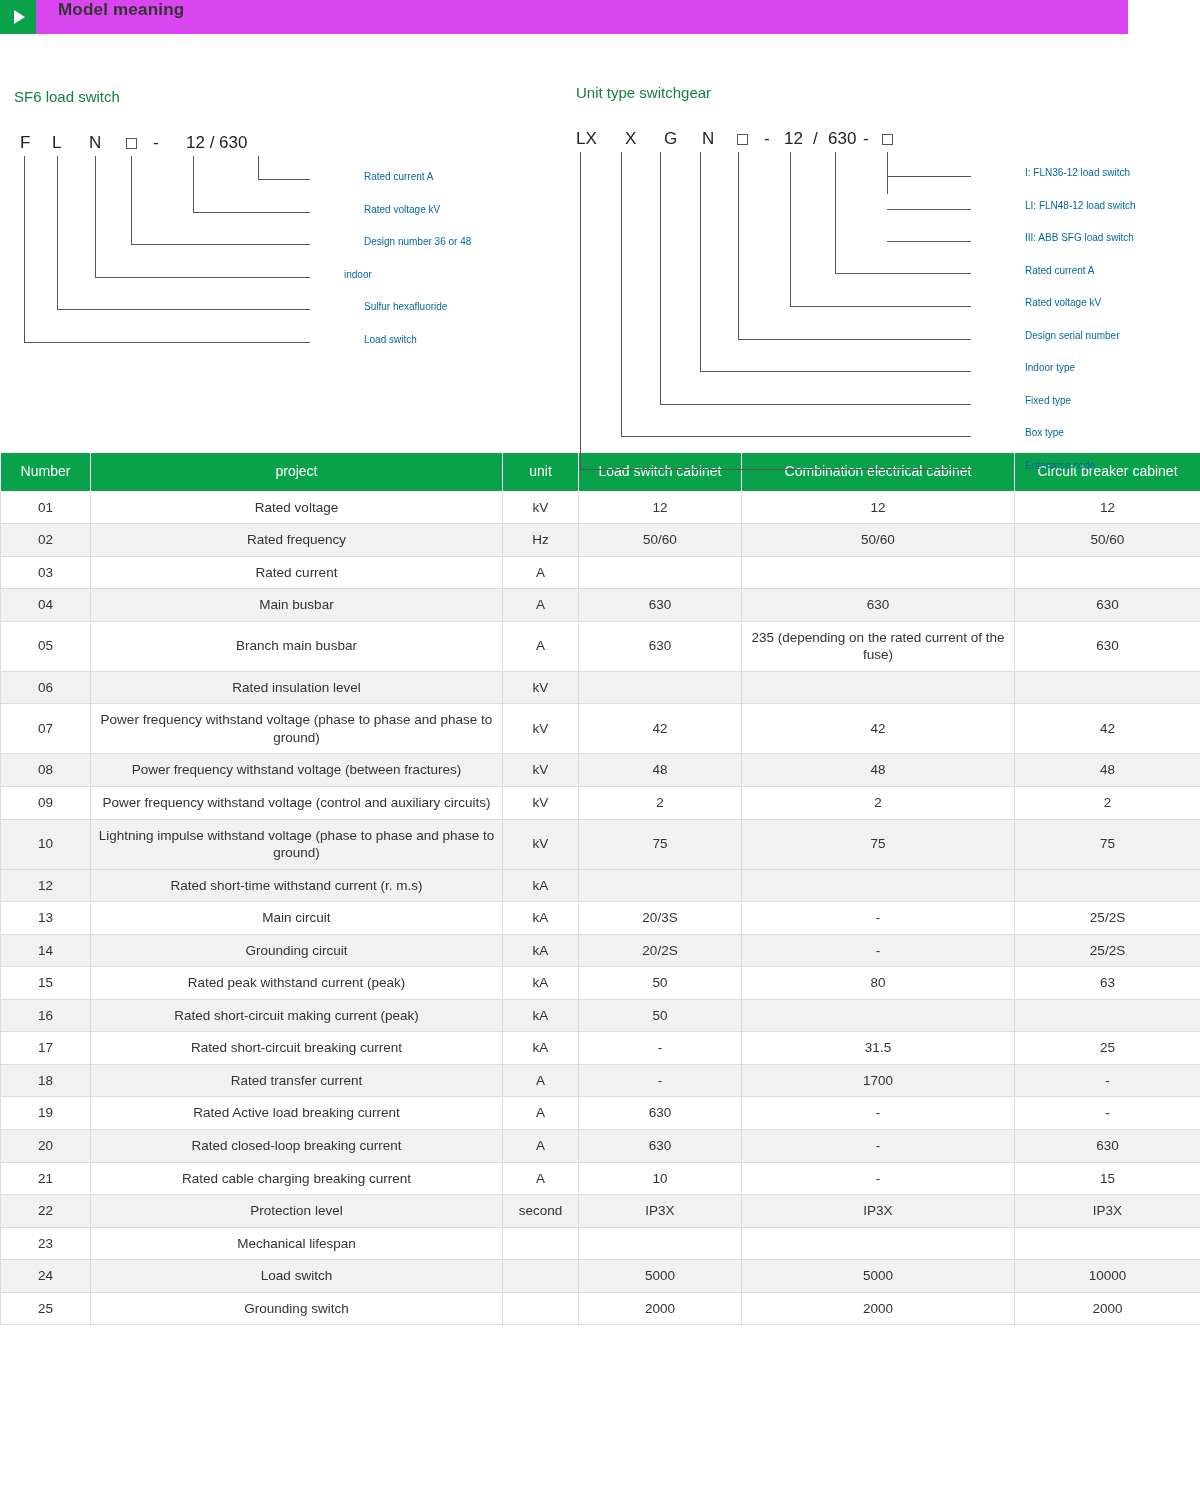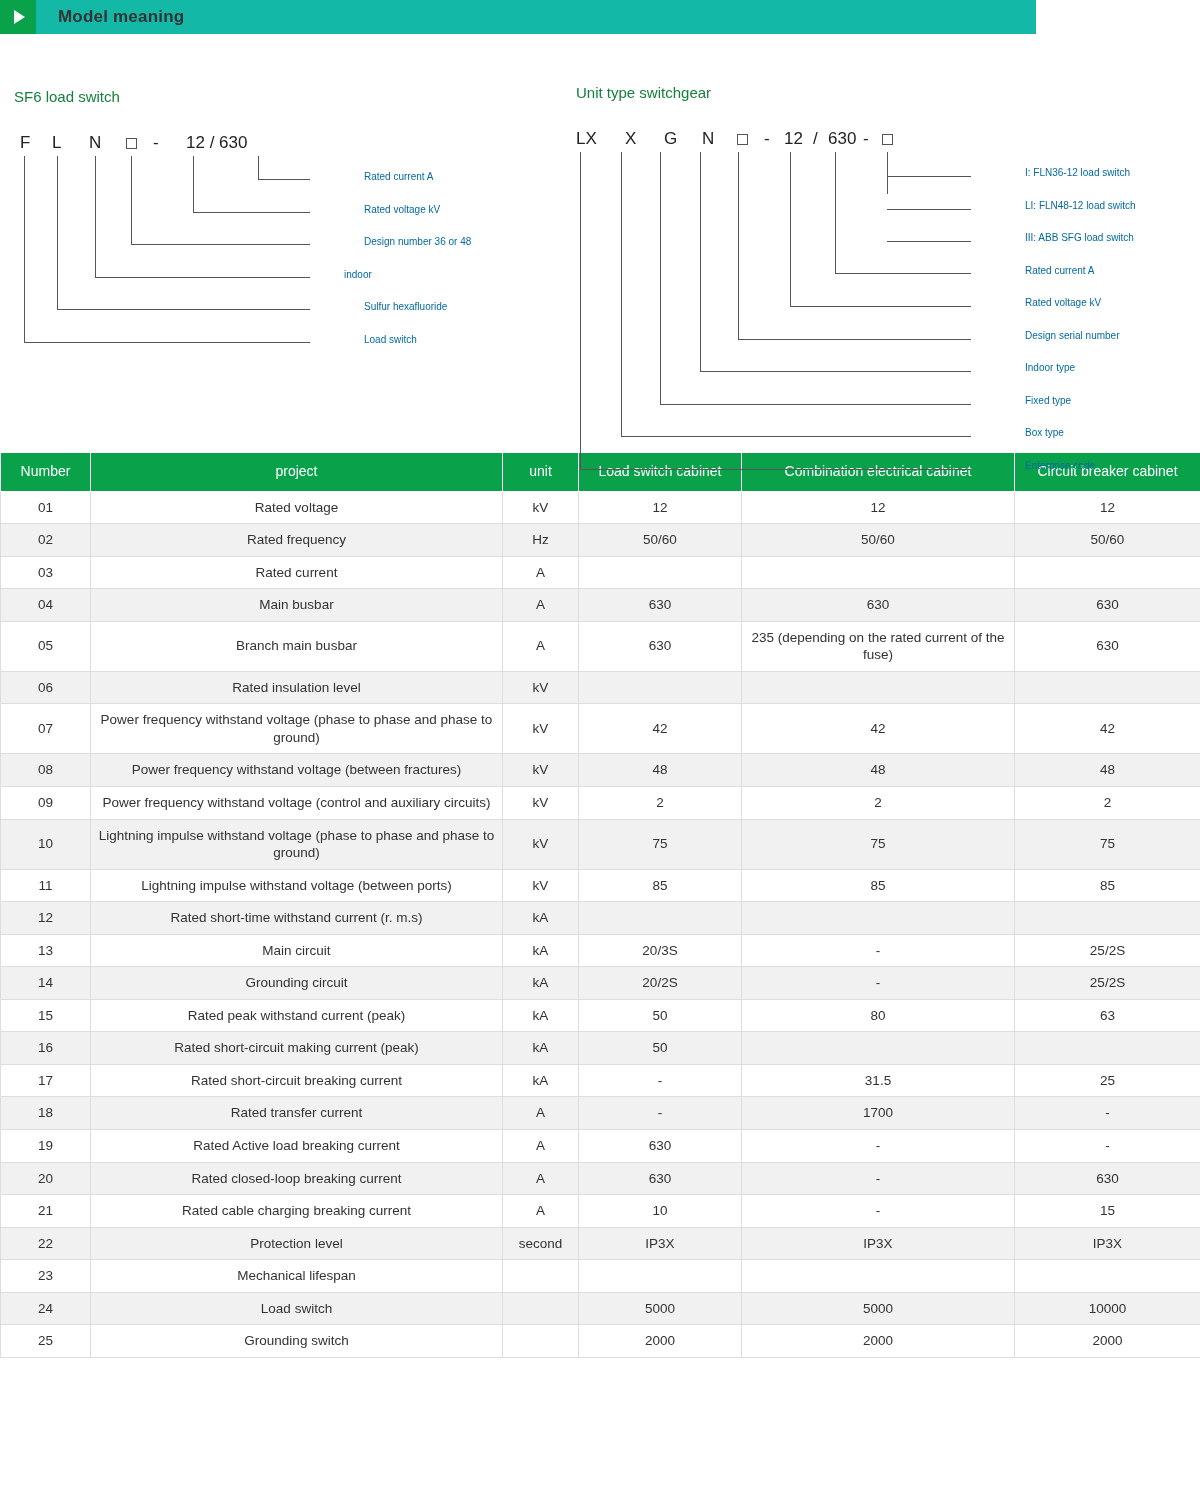--- a/index.html
+++ b/index.html
@@ -8,24 +8,23 @@
     width: 1200px;
     background: #ffffff;
     font-family: "Liberation Sans", sans-serif;
     color: #2b2b2b;
   }
   .page { width: 1200px; position: relative; }
 
   
   .section-header {
     display: flex;
-    align-items: center;
-    background: #14b8a6;
+    background: #d946ef;
     height: 34px;
-    width: 1036px;
+    width: 1128px;
   }
   .section-header.tall { height: 44px; }
   .arrow-box {
     width: 36px; height: 100%;
     background: #0aa14b;
     display: flex; align-items: center; justify-content: center;
     flex: 0 0 36px;
   }
   .arrow-box .tri {
     width: 0; height: 0;
@@ -295,28 +294,20 @@
           <td>2</td>
         </tr>
         <tr class="alt">
           <td>10</td>
           <td>Lightning impulse withstand voltage (phase to phase and phase to ground)</td>
           <td>kV</td>
           <td>75</td>
           <td>75</td>
           <td>75</td>
         </tr>
-        <tr class="plain">
-          <td>11</td>
-          <td>Lightning impulse withstand voltage (between ports)</td>
-          <td>kV</td>
-          <td>85</td>
-          <td>85</td>
-          <td>85</td>
-        </tr>
         <tr class="alt">
           <td>12</td>
           <td>Rated short-time withstand current (r. m.s)</td>
           <td>kA</td>
           <td></td>
           <td></td>
           <td></td>
         </tr>
         <tr class="plain">
           <td>13</td>

